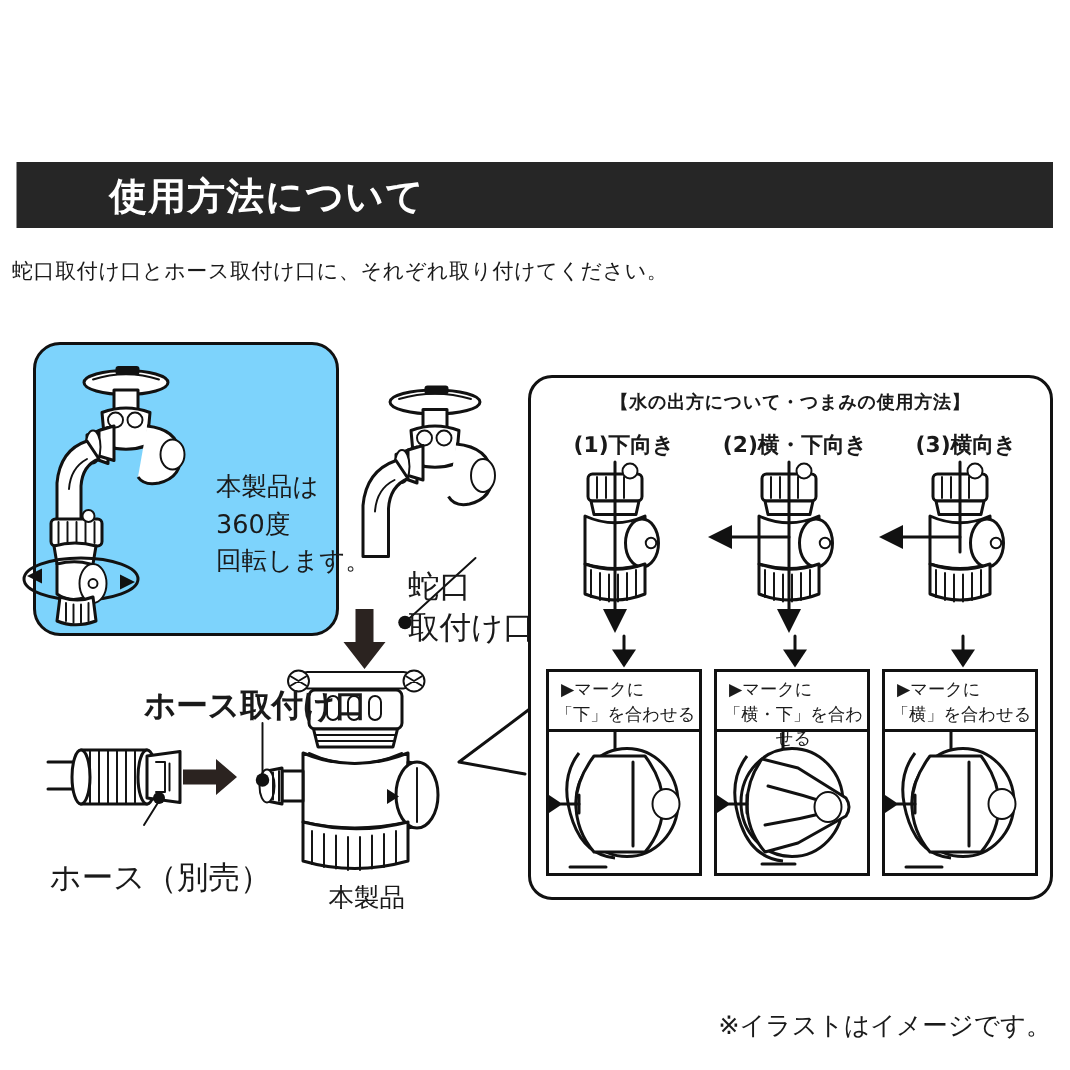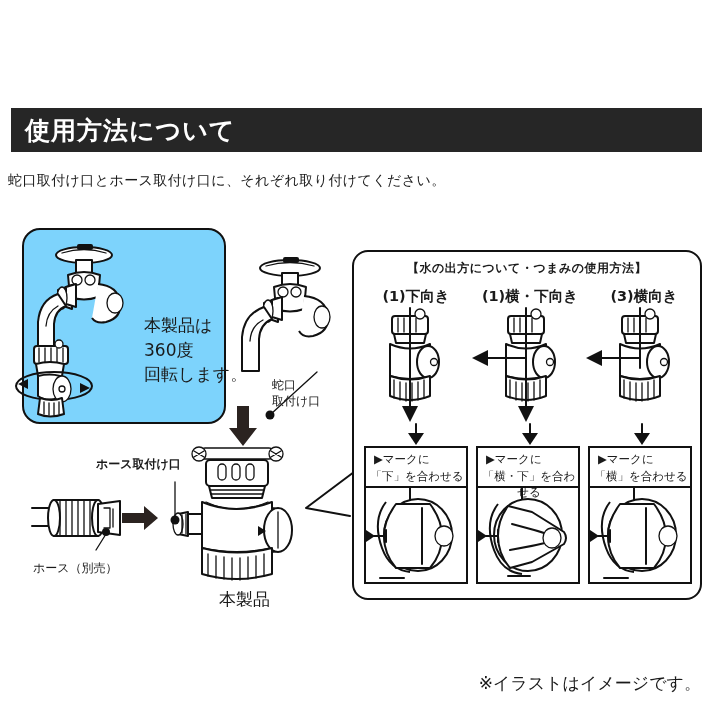--- a/index.html
+++ b/index.html
@@ -28,20 +28,21 @@
     display: flex;
     align-items: center;
   }
   #header-title {
     color: #ffffff;
     font-size: 25px;
     font-weight: bold;
     letter-spacing: 1px;
     padding-left: 14px;
     line-height: 1;
+    margin-left: 48px;
   }
 
   #subtitle {
     position: absolute;
     left: 8px;
     top: 172px;
     font-size: 14px;
     letter-spacing: 0.4px;
     white-space: nowrap;
   }
@@ -63,21 +64,21 @@
     left: 120px;
     top: 83px;
     font-size: 17px;
     line-height: 1.45;
     white-space: nowrap;
   }
 
   
   .label {
     position: absolute;
-    font-size: 12px;
+    font-size: 21px;
     line-height: 1.3;
     white-space: nowrap;
   }
   #label-faucet-port { left: 272px; top: 378px; }
   #label-hose-port   { left: 96px;  top: 457px; font-weight: bold; }
   #label-connector   { left: 33px;  top: 545px; }
   #label-product     { left: 219px; top: 588px; font-size: 17px; }
 
   
   #knob-panel {
@@ -339,21 +340,21 @@
 
 <svg class="abs-svg" style="left:300px; top:470px;" width="60" height="60" viewBox="0 0 60 60">
   <path class="ln" d="M54 2 L6 38 L50 46"></path>
 </svg>
 
 <div id="knob-panel">
 
   <div id="knob-panel-title">【水の出方について・つまみの使用方法】</div>
 
   <div class="col-head" id="col-head-0">(1)下向き</div>
-  <div class="col-head" id="col-head-1">(1)横・下向き</div>
+  <div class="col-head" id="col-head-1">(2)横・下向き</div>
   <div class="col-head" id="col-head-2">(3)横向き</div>
 
   <svg class="panel-fig" id="panel-fig-0" viewBox="0 0 110 118">
     <rect class="fw" x="30" y="10" width="36" height="18" rx="3"></rect>
     <circle class="fw-t" cx="58" cy="8" r="5"></circle>
     <path class="ln-t" d="M36 12 l0 14 M42 12 l0 14 M48 12 l0 14 M54 12 l0 14"></path>
     <path class="fw" d="M32 28 h32 l-2 9 h-28 z"></path>
     <path class="fw" d="M28 38 q20 9 40 0 l0 32 q-20 6 -40 0 z"></path>
     <ellipse class="fw" cx="66" cy="56" rx="11" ry="16"></ellipse>
     <circle class="fw-t" cx="72" cy="56" r="3.5"></circle>

